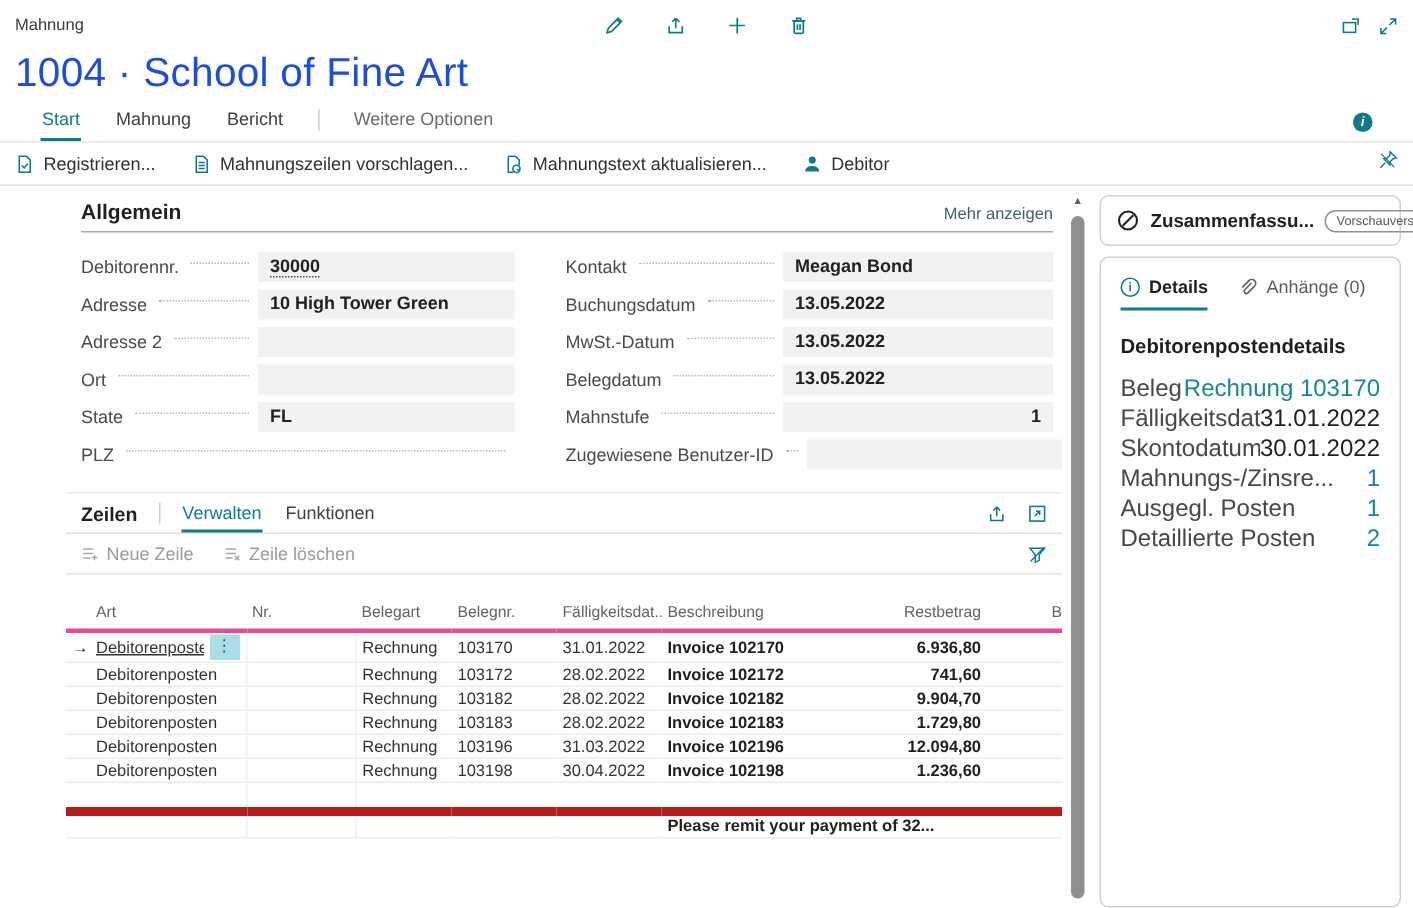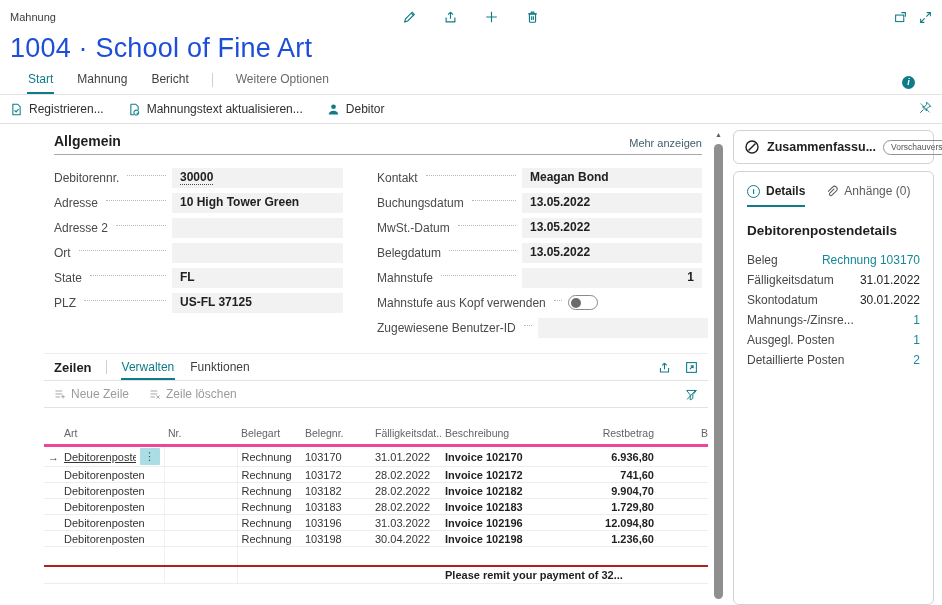--- a/index.html
+++ b/index.html
@@ -76,35 +76,35 @@
   .grid .c-bes { width:117px; } .grid .c-rest { width:100px; } .grid .c-bet { width:78px; }
   .grid th.ra, .grid td.ra { text-align:right; }
   .grid td.b { font-weight:700; color:#1f1f1f; }
   .art-cell { display:flex; align-items:center; gap:4px; }
   .art-cell .txt { flex:1; overflow:hidden; }
   .row-sel .art-cell .txt { text-decoration:underline; }
   .kebab { width:20px; height:17px; background:#aadee4; color:#13646e; font-size:11px; line-height:17px; text-align:center; border:none; cursor:pointer; border-radius:1px; }
   .sel-arrow { color:#3f3f3f; font-size:11px; }
   td.vline { border-right:1px solid #f0f0f0; }
   .spacer-row td { height:19px; }
-  .remit-row td { height:18px; border-top:2px solid #b91c1c; }
+  .remit-row td { height:18px; border-top:6px solid #b91c1c; }
 
   
   .card { background:#fff; border:1px solid #d2d2d2; border-radius:6px; }
   .summary-card { height:34px; display:flex; align-items:center; gap:7px; padding:0 10px; flex:none; cursor:pointer; }
   .summary-title { font-size:12.5px; font-weight:700; color:#1f1f1f; white-space:nowrap; }
   .badge { font-size:8.5px; color:#555; border:1px solid #919191; border-radius:8px; padding:1.5px 7px; white-space:nowrap; }
   .details-card { margin-top:7px; flex:1; padding:12px 13px; overflow:hidden; }
   .ptabs { display:flex; gap:20px; }
   .ptab { display:flex; align-items:center; gap:6px; font-size:12px; color:#5c5c5c; padding-bottom:7px; border-bottom:2px solid transparent; cursor:pointer; }
   .ptab.active { color:#1f1f1f; font-weight:700; border-bottom-color:#0f7b87; }
   .io-circle { width:13px; height:13px; border-radius:50%; border:1.4px solid #0f7b87; color:#0f7b87; font-size:8px; font-weight:700;
     display:inline-flex; align-items:center; justify-content:center; }
   .p-heading { font-size:13.5px; font-weight:700; color:#1f1f1f; margin:16px 0 12px; }
-  .prow { display:flex; align-items:center; height:20px; font-size:12px;text-align:right; }
+  .prow { display:flex; align-items:center; height:20px; font-size:16px;text-align:right; }
   .plabel { color:#474747; white-space:nowrap; overflow:hidden; }
   .pval { margin-left:auto; color:#1f1f1f; }
   .pval.link { color:#168796; cursor:pointer; }
   svg.ic { display:block; }
 </style>
 </head>
 <body>
 
 <div class="top-row">
   <span class="breadcrumb">Mahnung</span>
@@ -155,20 +155,29 @@
         <svg class="ic" width="13" height="13" viewBox="0 0 16 16" fill="none" stroke="#0f7b87" stroke-width="1.3">
           <path d="M3.5 1.5h6l3 3v10h-9z"></path>
           <path d="M5.5 9l2 2 3-3.5"></path>
         </svg>
       </span>
     <span>Registrieren...</span>
   </button>
   <button class="act">
     <span>
         <svg class="ic" width="13" height="13" viewBox="0 0 16 16" fill="none" stroke="#0f7b87" stroke-width="1.3">
+          <path d="M3.5 1.5h6l3 3v10h-9z"></path>
+          <path d="M5.5 6.5h5M5.5 9h5M5.5 11.5h5"></path>
+        </svg>
+      </span>
+    <span>Mahnungszeilen vorschlagen...</span>
+  </button>
+  <button class="act">
+    <span>
+        <svg class="ic" width="13" height="13" viewBox="0 0 16 16" fill="none" stroke="#0f7b87" stroke-width="1.3">
           <path d="M3.5 1.5h6l3 3v4.5"></path>
           <path d="M3.5 1.5v13h4"></path>
           <path d="M12.8 10.2a3 3 0 1 0 .2 2.8"></path>
           <path d="M13 10v2.5h-2.5"></path>
         </svg>
       </span>
     <span>Mahnungstext aktualisieren...</span>
   </button>
   <button class="act">
     <span>
@@ -218,21 +227,20 @@
               <div class="fval"></div>
             </div>
           <div class="frow">
               <span class="flabel">State</span>
               <span class="leader"></span>
               <div class="fval">FL</div>
             </div>
           <div class="frow">
               <span class="flabel">PLZ</span>
               <span class="leader"></span>
-              <div class="fval">US-FL 37125</div>
             </div>
         </div>
         <div class="fcol r">
           <div class="frow">
               <span class="flabel">Kontakt</span>
               <span class="leader"></span>
               <div class="fval">Meagan Bond</div>
             </div>
           <div class="frow">
               <span class="flabel">Buchungsdatum</span>
@@ -246,29 +254,20 @@
             </div>
           <div class="frow">
               <span class="flabel">Belegdatum</span>
               <span class="leader"></span>
               <div class="fval">13.05.2022</div>
             </div>
           <div class="frow">
               <span class="flabel">Mahnstufe</span>
               <span class="leader"></span>
               <div class="fval num">1</div>
-            </div>
-          <div class="frow">
-              <span class="flabel">Mahnstufe aus Kopf verwenden</span>
-              <span class="leader"></span>
-              <div class="toggle-wrap">
-                <span class="toggle">
-                  <span class="knob"></span>
-                </span>
-              </div>
             </div>
           <div class="frow">
               <span class="flabel">Zugewiesene Benutzer-ID</span>
               <span class="leader"></span>
               <div class="fval"></div>
             </div>
         </div>
       </div>
     </div>
 

